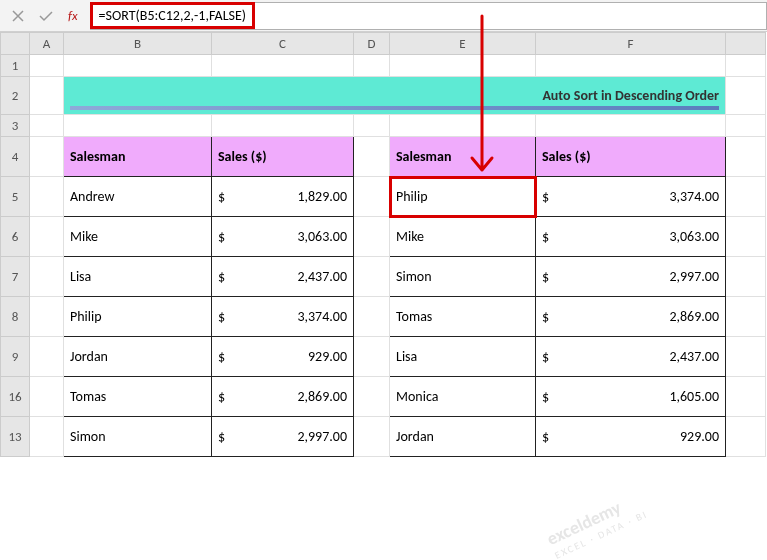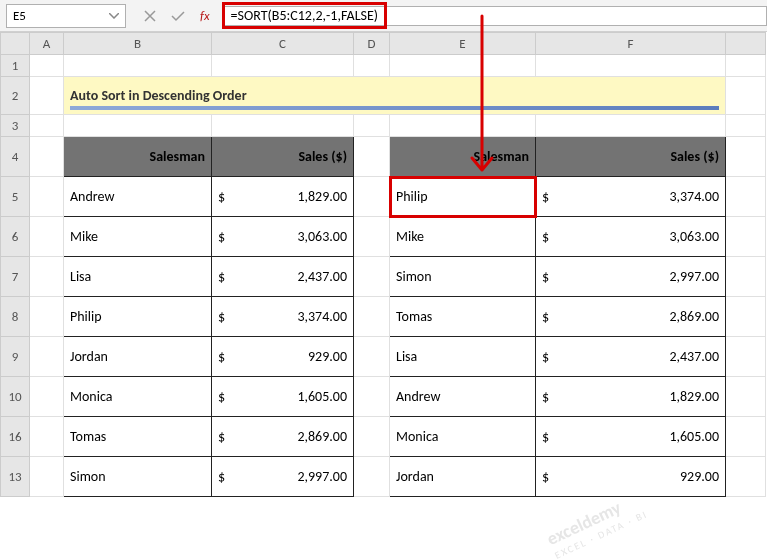--- a/index.html
+++ b/index.html
@@ -4,21 +4,21 @@
   <style>
     * { margin: 0; padding: 0; box-sizing: border-box; }
     body { font-family: Calibri, Arial, sans-serif; background: #fff; width: 767px; height: 560px; position: relative; overflow: hidden; }
     
     .namebox-bar { display: flex; align-items: center; height: 32px; border-bottom: 1px solid #d0d0d0; background: #f3f3f3; }
     .namebox { width: 120px; height: 24px; background: #fff; border: 1px solid #b0b0b0; margin: 0 6px; display: flex; align-items: center; padding: 0 6px; font-size: 13px; position: relative; }
     .namebox-dropdown { position: absolute; right: 4px; width: 14px; height: 14px; display: flex; align-items: center; justify-content: center; }
     .fx-buttons { display: flex; gap: 8px; margin: 0 8px; align-items: center; }
     .fx-btn { width: 20px; height: 20px; display: flex; align-items: center; justify-content: center; font-size: 12px; color: #999; cursor: pointer; }
     .fx-label { font-style: italic; font-size: 13px; color: #b91c1c; margin: 0 4px; }
-    .formula-bar { flex: 1; height: 20px; background: #fff; border: 1px solid #b0b0b0; border-left: none; display: flex; align-items: center; padding: 0 6px; font-size: 14px; color: #000; }
+    .formula-bar { flex: 1; height: 28px; background: #fff; border: 1px solid #b0b0b0; border-left: none; display: flex; align-items: center; padding: 0 6px; font-size: 14px; color: #000; }
     .formula-highlight { border: 3px solid #d80000; padding: 2px 6px; margin-left: -6px; font-weight: 500; }
     
     .grid-wrap { position: relative; }
     .sheet { border-collapse: collapse; table-layout: fixed; }
     .sheet th.corner { width: 29px; height: 22px; background: #e6e6e6; border: 1px solid #ccc; }
     .sheet th.colh { background: #e6e6e6; border: 1px solid #ccc; font-weight: normal; font-size: 13px; color: #555; height: 22px; }
     .sheet th.rowh { width: 29px; background: #e6e6e6; border: 1px solid #ccc; font-weight: normal; font-size: 13px; color: #555; text-align: center; }
     .sheet td { border: 1px solid #e0e0e0; font-size: 14px; padding: 0 6px; position: relative; }
     
     .col-A { width: 34px; }
@@ -26,49 +26,41 @@
     .col-C { width: 142px; }
     .col-D { width: 36px; }
     .col-E { width: 146px; }
     .col-F { width: 190px; }
     
     .row-1 { height: 22px; }
     .row-2 { height: 38px; }
     .row-3 { height: 22px; }
     .row-data { height: 40px; }
     
-    .title-cell { text-align: left; font-size: 18px; font-weight: bold; color: #333; background: #fef9c3; position: relative; }
+    .title-cell { text-align: right; font-size: 18px; font-weight: bold; color: #333; background: #5eead4; position: relative; }
     .title-underline { position: absolute; bottom: 4px; left: 6px; right: 6px; height: 4px; background: linear-gradient(to right, #8ea9d8, #5b7dbd); }
     
-    .hdr-cell { background: #737373; text-align: right; font-weight: bold; font-size: 14px; border: 1px solid #222 !important; }
+    .hdr-cell { background: #f0abfc; text-align: left; font-weight: bold; font-size: 14px; border: 1px solid #222 !important; }
     .data-cell { border: 1px solid #222 !important; }
     .amount-cell { border: 1px solid #222 !important; }
     .amount-wrap { display: flex; justify-content: space-between; align-items: center; width: 100%; }
     .dollar { }
     .numval { text-align: center; }
     
     .sel-cell { outline: 3px solid #d80000; outline-offset: -2px; position: relative; }
     
     .arrow-svg { position: absolute; left: 442px; top: 14px; pointer-events: none; z-index: 50; }
     
     .watermark { position: absolute; right: 120px; bottom: 18px; transform: rotate(-25deg); color: #e6e6e6; font-size: 18px; font-weight: bold; pointer-events: none; z-index: 0; }
     .watermark small { display: block; font-size: 10px; font-weight: normal; letter-spacing: 2px; }
   </style>
 </head>
 <body>
 
 <div class="namebox-bar">
-  <div class="namebox">
-    <span>E5</span>
-    <span class="namebox-dropdown">
-      <svg width="10" height="6" viewBox="0 0 10 6">
-          <path d="M0 0 L5 5 L10 0" fill="none" stroke="#888" stroke-width="1.5"></path>
-        </svg>
-    </span>
-  </div>
   <div class="fx-buttons">
     <span class="fx-btn">
       <svg width="12" height="12" viewBox="0 0 12 12">
           <path d="M1 1 L11 11 M11 1 L1 11" stroke="#999" stroke-width="1.5"></path>
         </svg>
     </span>
     <span class="fx-btn">
       <svg width="14" height="12" viewBox="0 0 14 12">
           <path d="M1 6 L5 10 L13 2" stroke="#999" stroke-width="1.5" fill="none"></path>
         </svg>
@@ -239,40 +231,20 @@
     <td class="data-cell">Lisa</td>
     <td class="amount-cell">
             <div class="amount-wrap">
               <span class="dollar">$</span>
               <span class="numval">2,437.00</span>
             </div>
           </td>
     <td></td>
         </tr>
 
-  <tr class="row-data">
-          <th class="rowh">10</th>
-          <td></td>
-    <td class="data-cell">Monica</td>
-    <td class="amount-cell">
-            <div class="amount-wrap">
-              <span class="dollar">$</span>
-              <span class="numval">1,605.00</span>
-            </div>
-          </td>
-    <td></td>
-    <td class="data-cell">Andrew</td>
-    <td class="amount-cell">
-            <div class="amount-wrap">
-              <span class="dollar">$</span>
-              <span class="numval">1,829.00</span>
-            </div>
-          </td>
-    <td></td>
-        </tr>
 
   <tr class="row-data">
           <th class="rowh">16</th>
           <td></td>
     <td class="data-cell">Tomas</td>
     <td class="amount-cell">
             <div class="amount-wrap">
               <span class="dollar">$</span>
               <span class="numval">2,869.00</span>
             </div>

